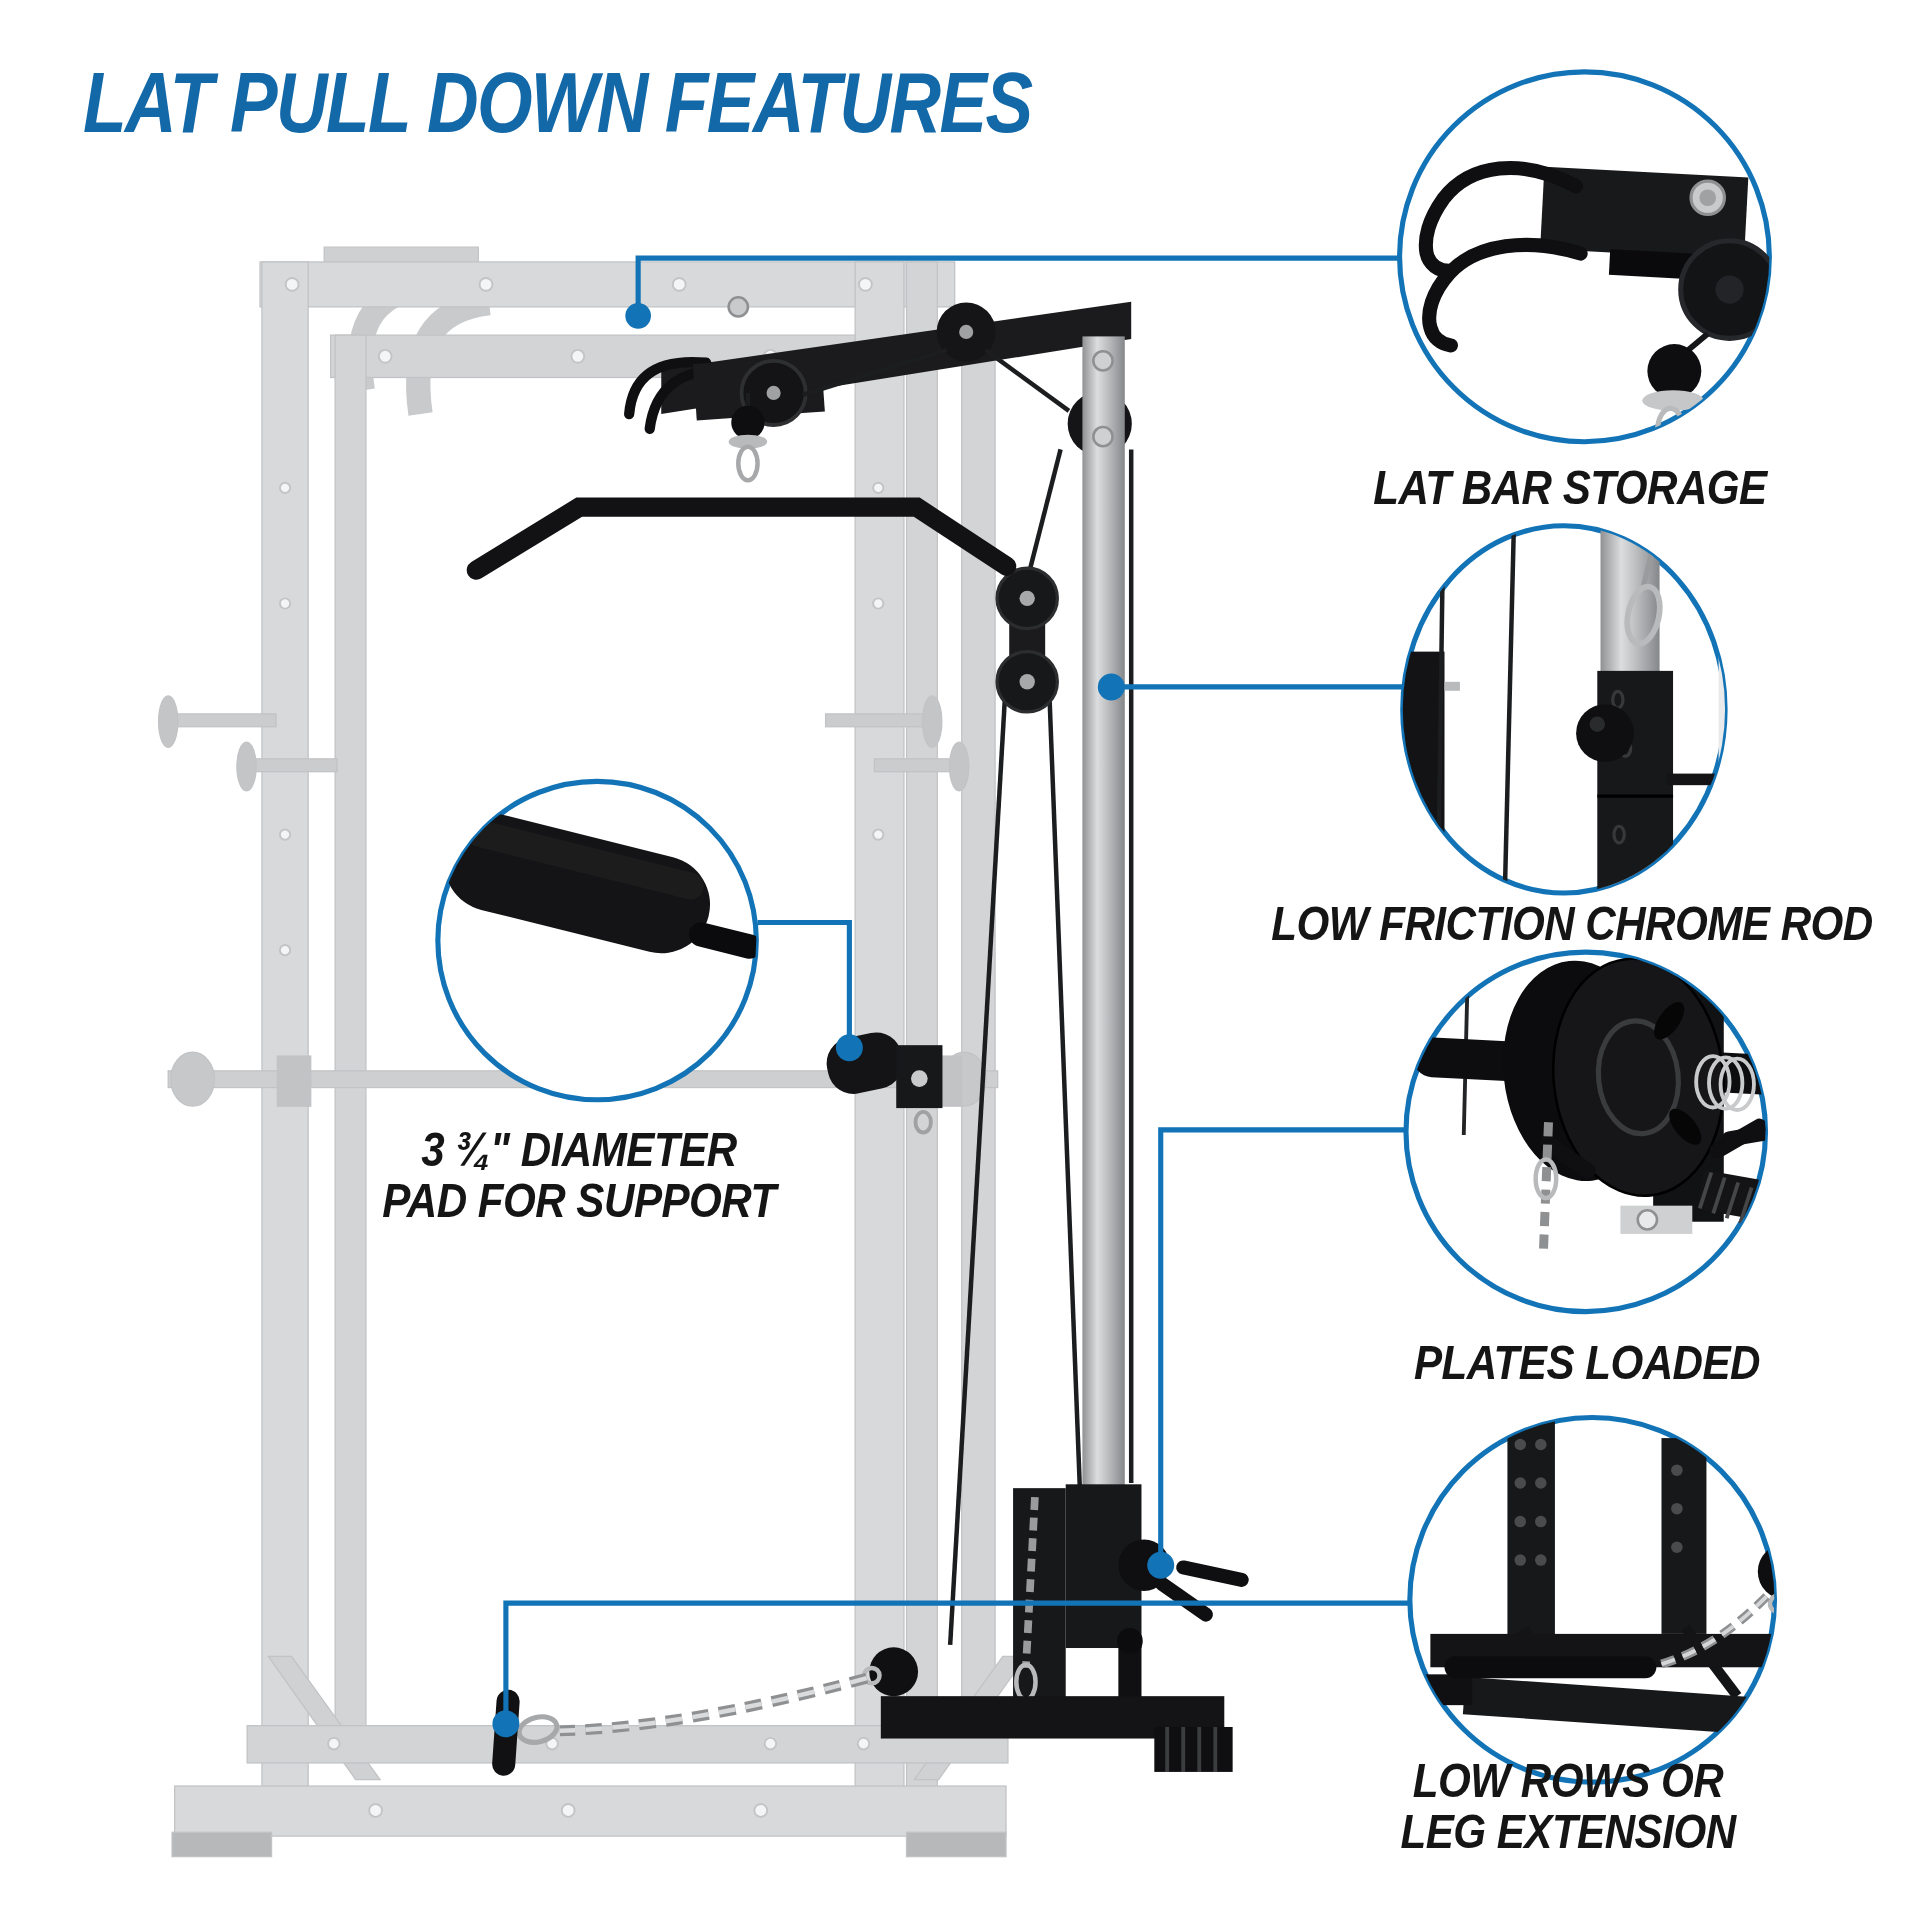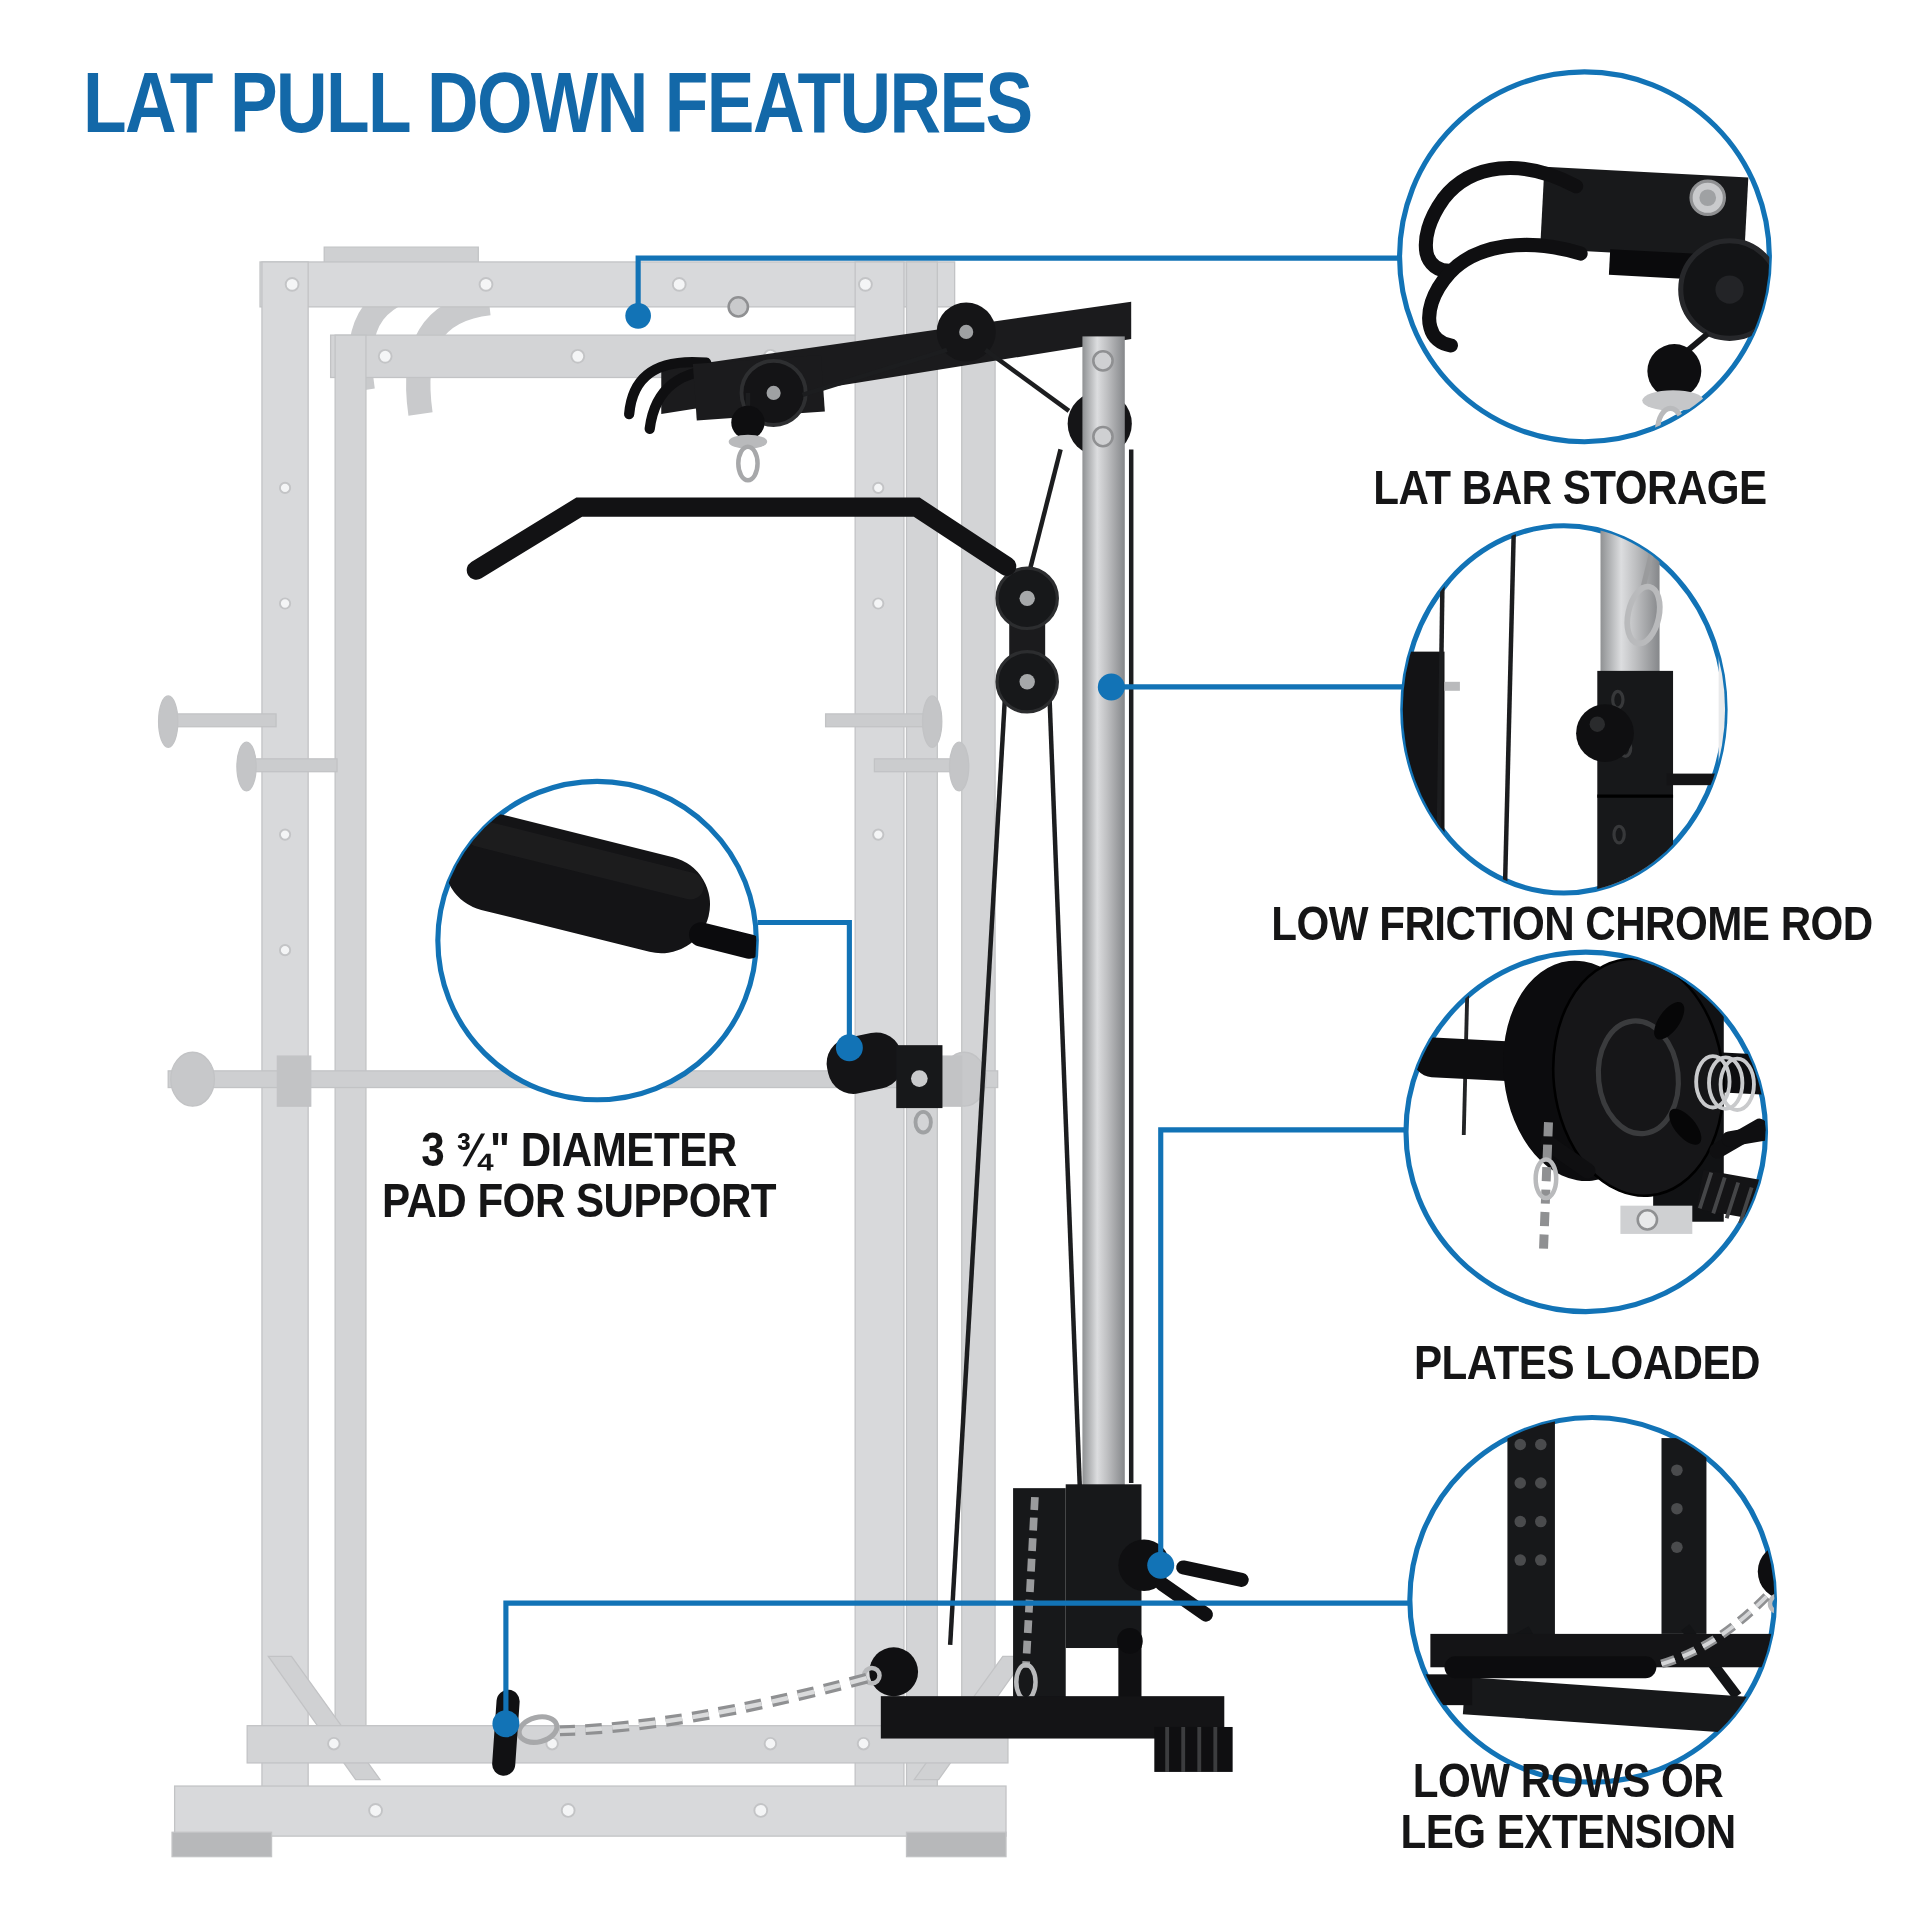--- a/index.html
+++ b/index.html
@@ -1,17 +1,17 @@
 <!DOCTYPE html>
 <html style="font-size:10.3px"><head>
 <meta charset="utf-8">
 <style>
   html,body{margin:0;padding:0;background:#ffffff;}
   .canvas{position:relative;width:1926px;height:1926px;background:#fff;overflow:hidden;
-          font-family:"Liberation Sans", sans-serif;}
+          font-family:"Liberation Sans", sans-serif;font-style:italic;}
   .diagram{position:absolute;left:0;top:0;}
   .title{position:absolute;left:83px;top:54px;font-size:85px;font-weight:bold;
          color:#1368A8;letter-spacing:-1.9px;transform:scaleX(0.84);transform-origin:left top;
          white-space:nowrap;}
   .callout-label{position:absolute;font-weight:bold;color:#151516;font-size:49px;
          letter-spacing:-0.6px;line-height:1.05;text-align:center;white-space:nowrap;
          transform:translateX(-50%) scaleX(0.86);transform-origin:center top;}
 </style>
 </head>
 <body>

